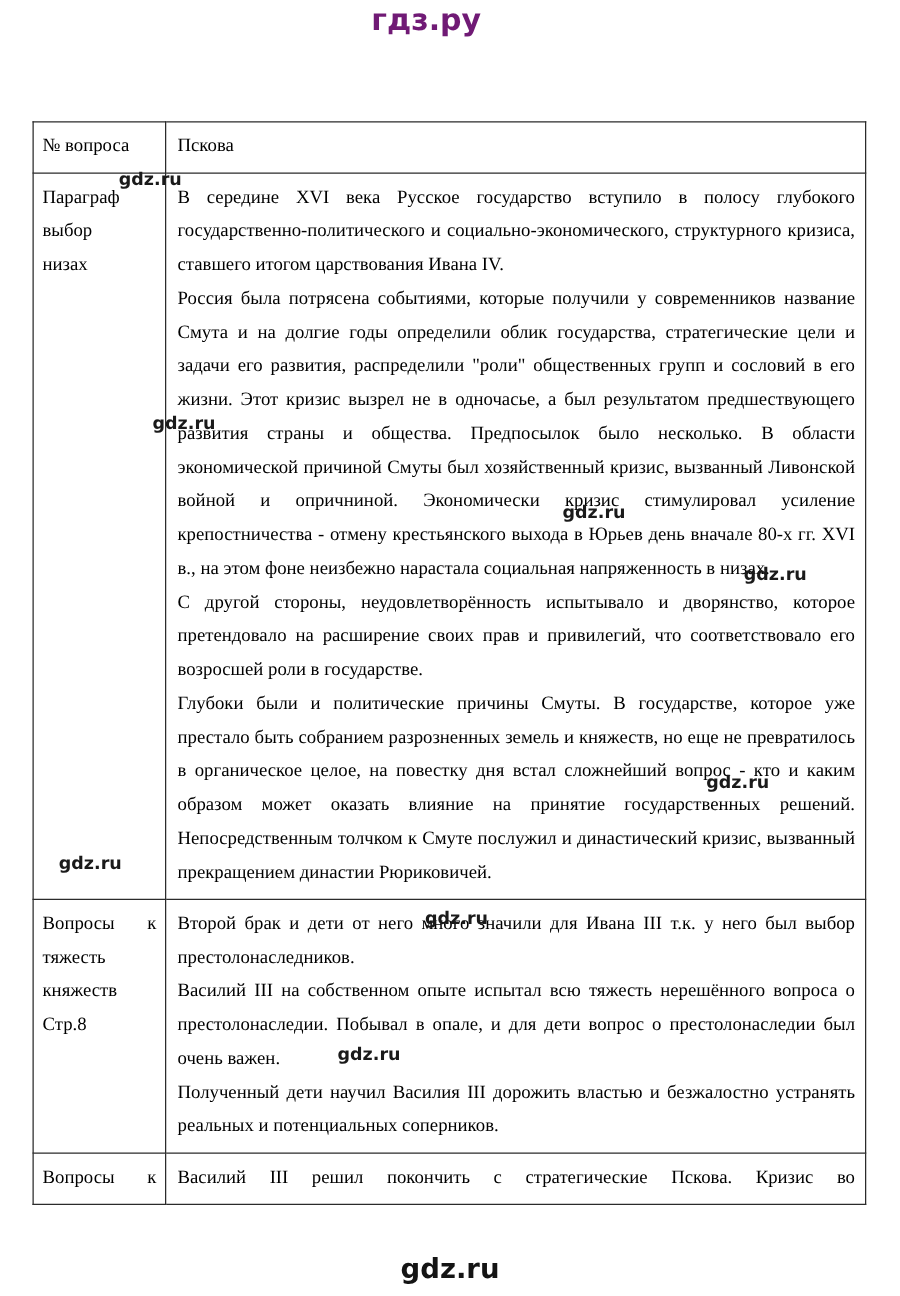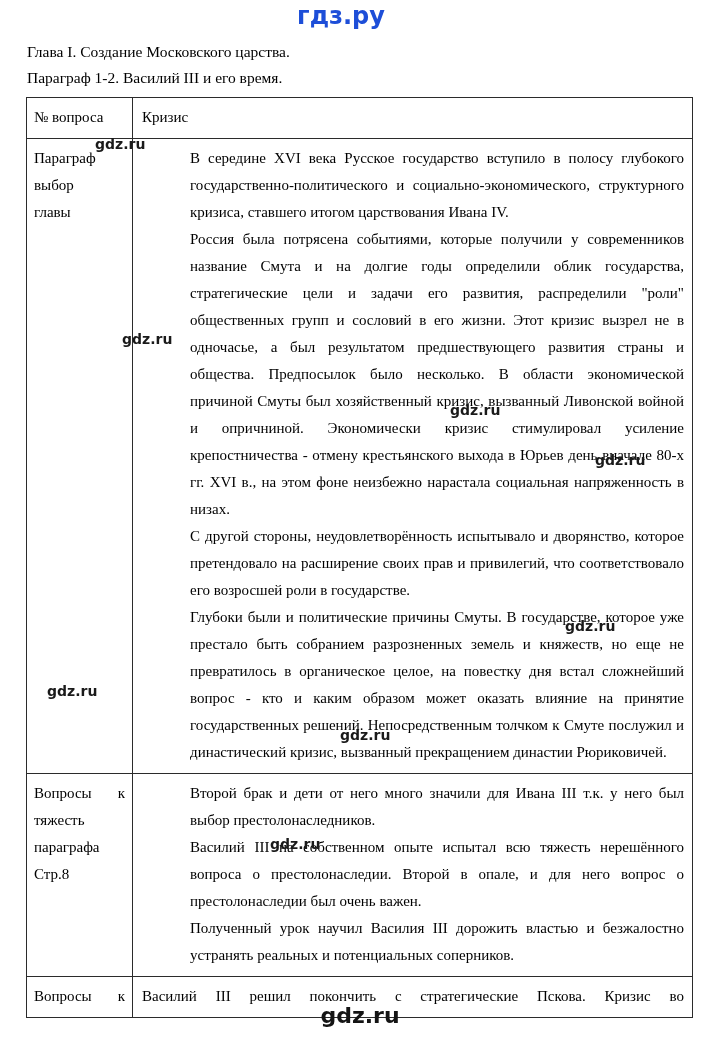--- a/index.html
+++ b/index.html
@@ -26,21 +26,21 @@
   .top-logo {
     position: absolute;
     top: 2px;
     left: 0;
     width: 592px;
     text-align: center;
     font-family: "DejaVu Sans", "Liberation Sans", sans-serif;
     font-weight: bold;
     font-size: 24px;
     letter-spacing: 0px;
-    color: #1d4ed8;
+    color: #701a75;
     padding-left: 90px;
     box-sizing: border-box;
   }
 
   
   .doc-heading {
     position: absolute;
     left: 27px;
     font-size: 15.5px;
     line-height: 20px;
@@ -89,21 +89,21 @@
   
   .para {
     font-size: 15px;
     line-height: 27px;
     text-align: justify;
     text-justify: inter-word;
     margin: 0;
     hyphens: none;
   }
   .para + .para { margin-top: 0px; }
-  .para.last-line-left { text-align-last: left; margin-left: 48px; }
+  .para.last-line-left { text-align-last: left; }
   .para.full { text-align-last: justify; }
 
   
   .wm {
     position: absolute;
     font-family: "DejaVu Sans", "Liberation Sans", sans-serif;
     font-weight: bold;
     font-size: 14px;
     color: #1a1a1a;
     white-space: nowrap;
@@ -123,53 +123,51 @@
     color: #141414;
   }
 </style>
 </head>
 <body>
 
 <div class="page">
 
   <div class="top-logo">гдз.ру</div>
 
-  <div class="doc-heading heading-1">Глава I. Создание Московского царства.</div>
-  <div class="doc-heading heading-2">Параграф 1-2. Василий III  и его время.</div>
 
   <table class="answers-table">
     <colgroup>
       <col class="col-q">
       <col class="col-a">
     </colgroup>
     <tbody>
       <tr>
         <td>
           <div class="cell-inner">
             <div class="qlabel plain">
                 <div>№ вопроса</div>
               </div>
           </div>
         </td>
         <td>
           <div class="cell-inner ans">
             <div class="qlabel plain">
-                <div>Кризис</div>
+                <div>Пскова</div>
               </div>
           </div>
         </td>
       </tr>
 
       <tr>
         <td>
           <div class="cell-inner">
             <div class="qlabel plain">
               <div>Параграф</div>
               <div>выбор</div>
-              <div>главы</div>
+              <div>низах</div>
             </div>
           </div>
         </td>
         <td>
           <div class="cell-inner ans">
             <p class="para last-line-left">В середине XVI века Русское государство вступило в полосу глубокого государственно-политического и социально-экономического, структурного кризиса, ставшего итогом царствования Ивана IV.</p>
             <p class="para last-line-left">Россия была потрясена событиями, которые получили у современников название Смута и на долгие годы определили облик государства, стратегические цели и задачи его развития, распределили "роли" общественных групп и сословий в его жизни. Этот кризис вызрел не в одночасье, а был результатом предшествующего развития страны и общества. Предпосылок было несколько. В области экономической причиной Смуты был хозяйственный кризис, вызванный Ливонской войной и опричниной. Экономически кризис стимулировал усиление крепостничества - отмену крестьянского выхода в Юрьев день вначале 80-х гг. XVI в., на этом фоне неизбежно нарастала социальная напряженность в низах.</p>
             <p class="para last-line-left">С другой стороны, неудовлетворённость испытывало и дворянство, которое претендовало на расширение своих прав и привилегий, что соответствовало его возросшей роли в государстве.</p>
             <p class="para last-line-left">Глубоки были и политические причины Смуты. В государстве, которое уже престало быть собранием разрозненных земель и княжеств, но еще не превратилось в органическое целое, на повестку дня встал сложнейший вопрос - кто и каким образом может оказать влияние на принятие государственных решений. Непосредственным толчком к Смуте послужил и династический кризис, вызванный прекращением династии Рюриковичей.</p>
           </div>
@@ -177,30 +175,30 @@
       </tr>
 
       <tr>
         <td>
           <div class="cell-inner">
             <div class="qlabel">
               <div>Вопросы к</div>
             </div>
             <div class="qlabel plain">
               <div>тяжесть</div>
-              <div>параграфа</div>
+              <div>княжеств</div>
               <div>Стр.8</div>
             </div>
           </div>
         </td>
         <td>
           <div class="cell-inner ans">
             <p class="para last-line-left">Второй брак и дети от него много значили для Ивана III т.к. у него был выбор престолонаследников.</p>
-            <p class="para last-line-left">Василий III на собственном опыте испытал всю тяжесть нерешённого вопроса о престолонаследии. Второй в опале, и для него вопрос о престолонаследии был очень важен.</p>
-            <p class="para last-line-left">Полученный урок научил Василия III дорожить властью и безжалостно устранять реальных и потенциальных соперников.</p>
+            <p class="para last-line-left">Василий III на собственном опыте испытал всю тяжесть нерешённого вопроса о престолонаследии. Побывал в опале, и для дети вопрос о престолонаследии был очень важен.</p>
+            <p class="para last-line-left">Полученный дети научил Василия III дорожить властью и безжалостно устранять реальных и потенциальных соперников.</p>
           </div>
         </td>
       </tr>
 
       <tr>
         <td>
           <div class="cell-inner">
             <div class="qlabel">
               <div>Вопросы к</div>
             </div>

